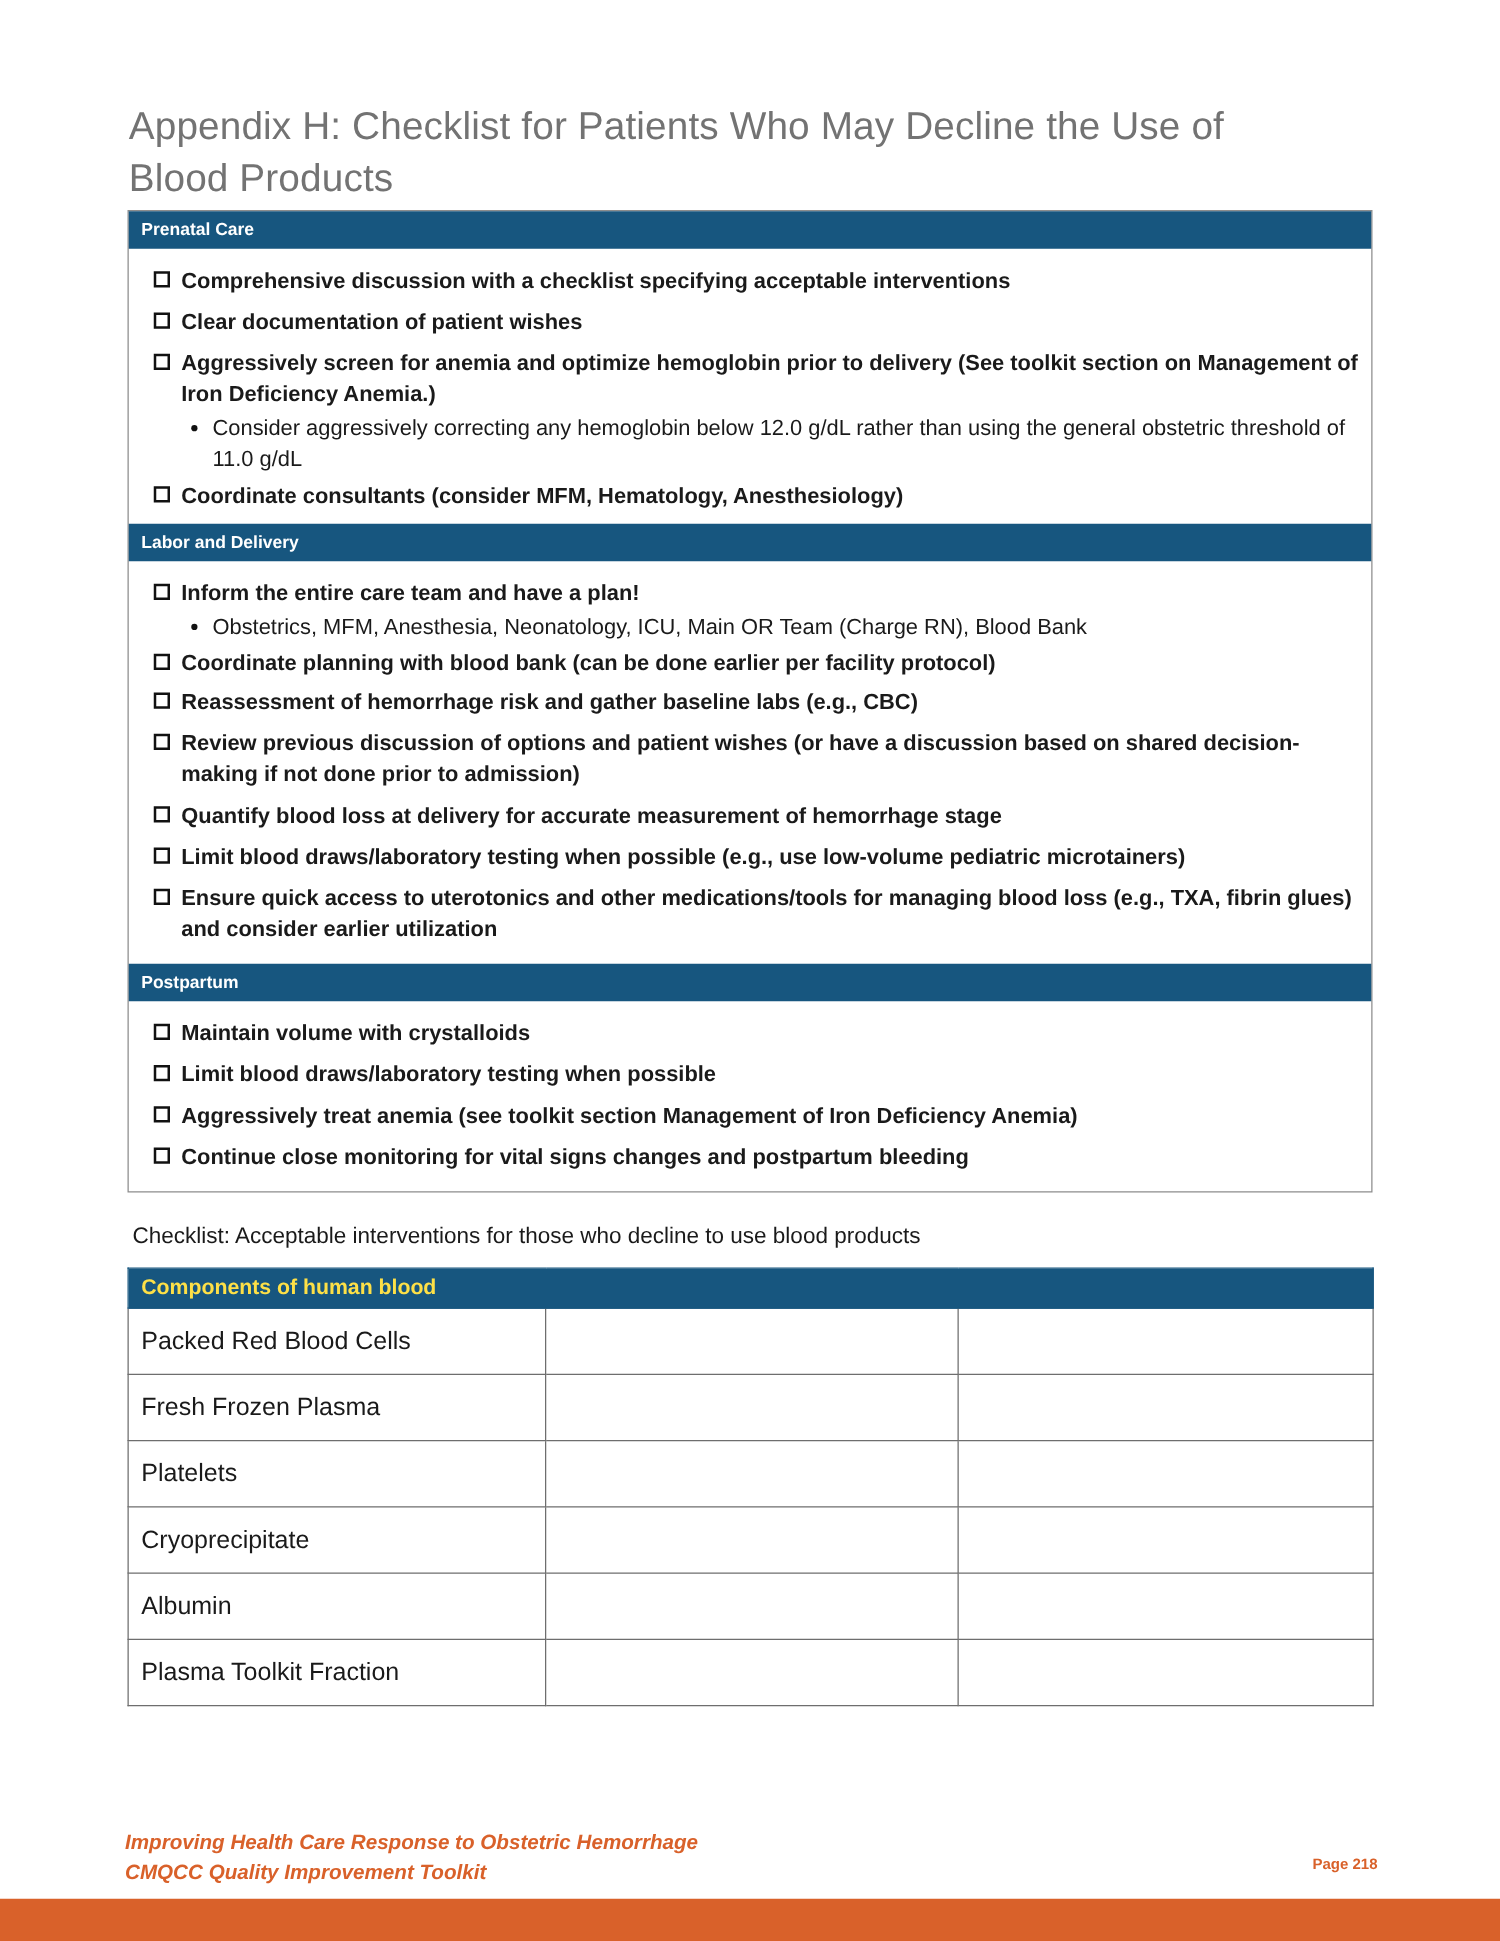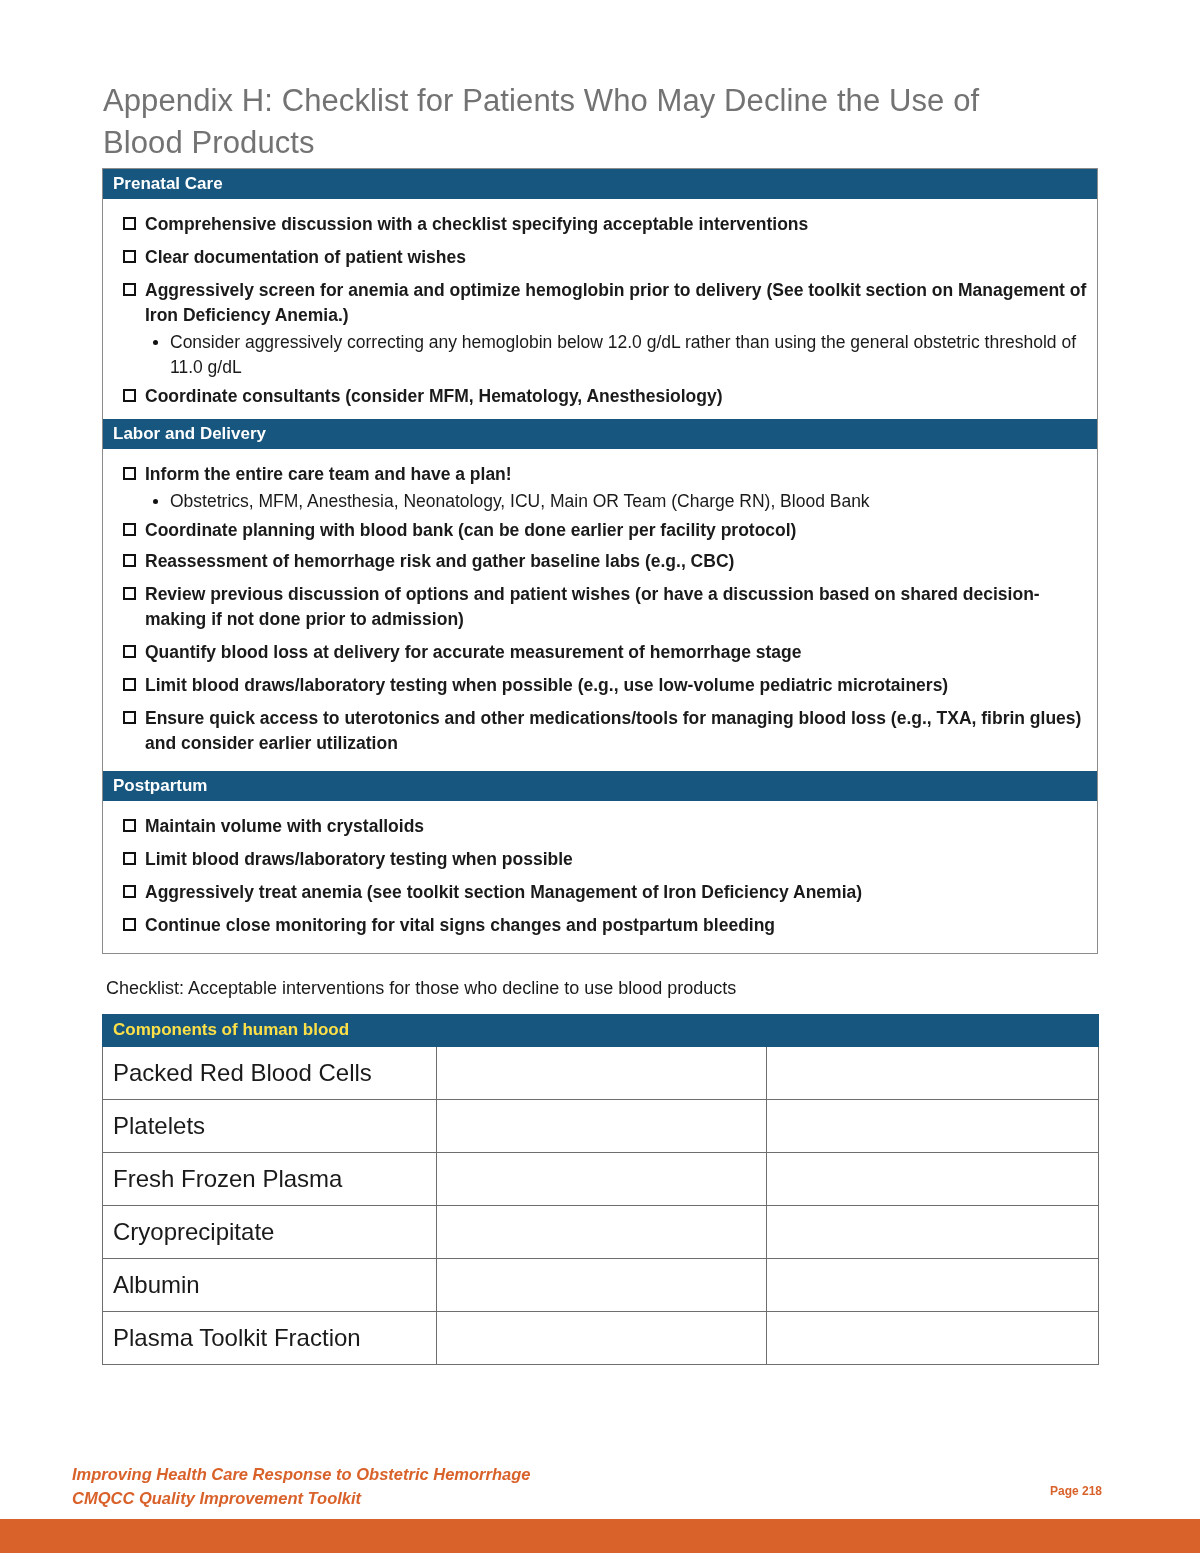--- a/index.html
+++ b/index.html
@@ -41,21 +41,21 @@
     left: 102px;
     top: 168px;
     width: 996px;
     border: 1px solid #8c8c8c;
     box-sizing: border-box;
     background: #ffffff;
   }
   .sec-header {
     background: #17567f;
     color: #ffffff;
-    font-size: 17px;
+    font-size: 14px;
     font-weight: bold;
     padding: 4px 0 5px 10px;
     line-height: 21px;
     font-stretch: condensed;
   }
   .sec-body {
     padding: 7px 10px 7px 10px;
   }
   .chk-row {
     display: flex;
@@ -128,32 +128,32 @@
     background: #eef5f8;
     text-align: left;
     font-size: 16.5px;
     font-weight: bold;
     padding: 9px 0 10px 10px;
     letter-spacing: 1px;
     height: 22px;
   }
   .blood-table tbody td {
     height: 38px;
-    font-size: 24px;
+    font-size: 20px;
     padding: 7px 0 7px 10px;
     vertical-align: middle;
   }
   .col-name { width: 334px; }
   .col-yes  { width: 330px; }
   .col-no   { width: 332px; }
 
   
   .footer-left {
     position: absolute;
-    left: 72px;
+    left: 100px;
     top: 1462px;
     font-size: 16.5px;
     line-height: 24px;
     font-style: italic;
     font-weight: bold;
     color: #d9612a;
   }
   .footer-page {
     position: absolute;
     right: 98px;
@@ -271,26 +271,26 @@
         <td colspan="3">Components of human blood</td>
       </tr>
     </thead>
     <tbody id="blood-rows">
         <tr>
           <td>Packed Red Blood Cells</td>
           <td></td>
           <td></td>
         </tr>
         <tr>
+          <td>Fresh Frozen Plasma</td>
+          <td></td>
+          <td></td>
+        </tr>
+        <tr>
           <td>Platelets</td>
-          <td></td>
-          <td></td>
-        </tr>
-        <tr>
-          <td>Fresh Frozen Plasma</td>
           <td></td>
           <td></td>
         </tr>
         <tr>
           <td>Cryoprecipitate</td>
           <td></td>
           <td></td>
         </tr>
         <tr>
           <td>Albumin</td>

